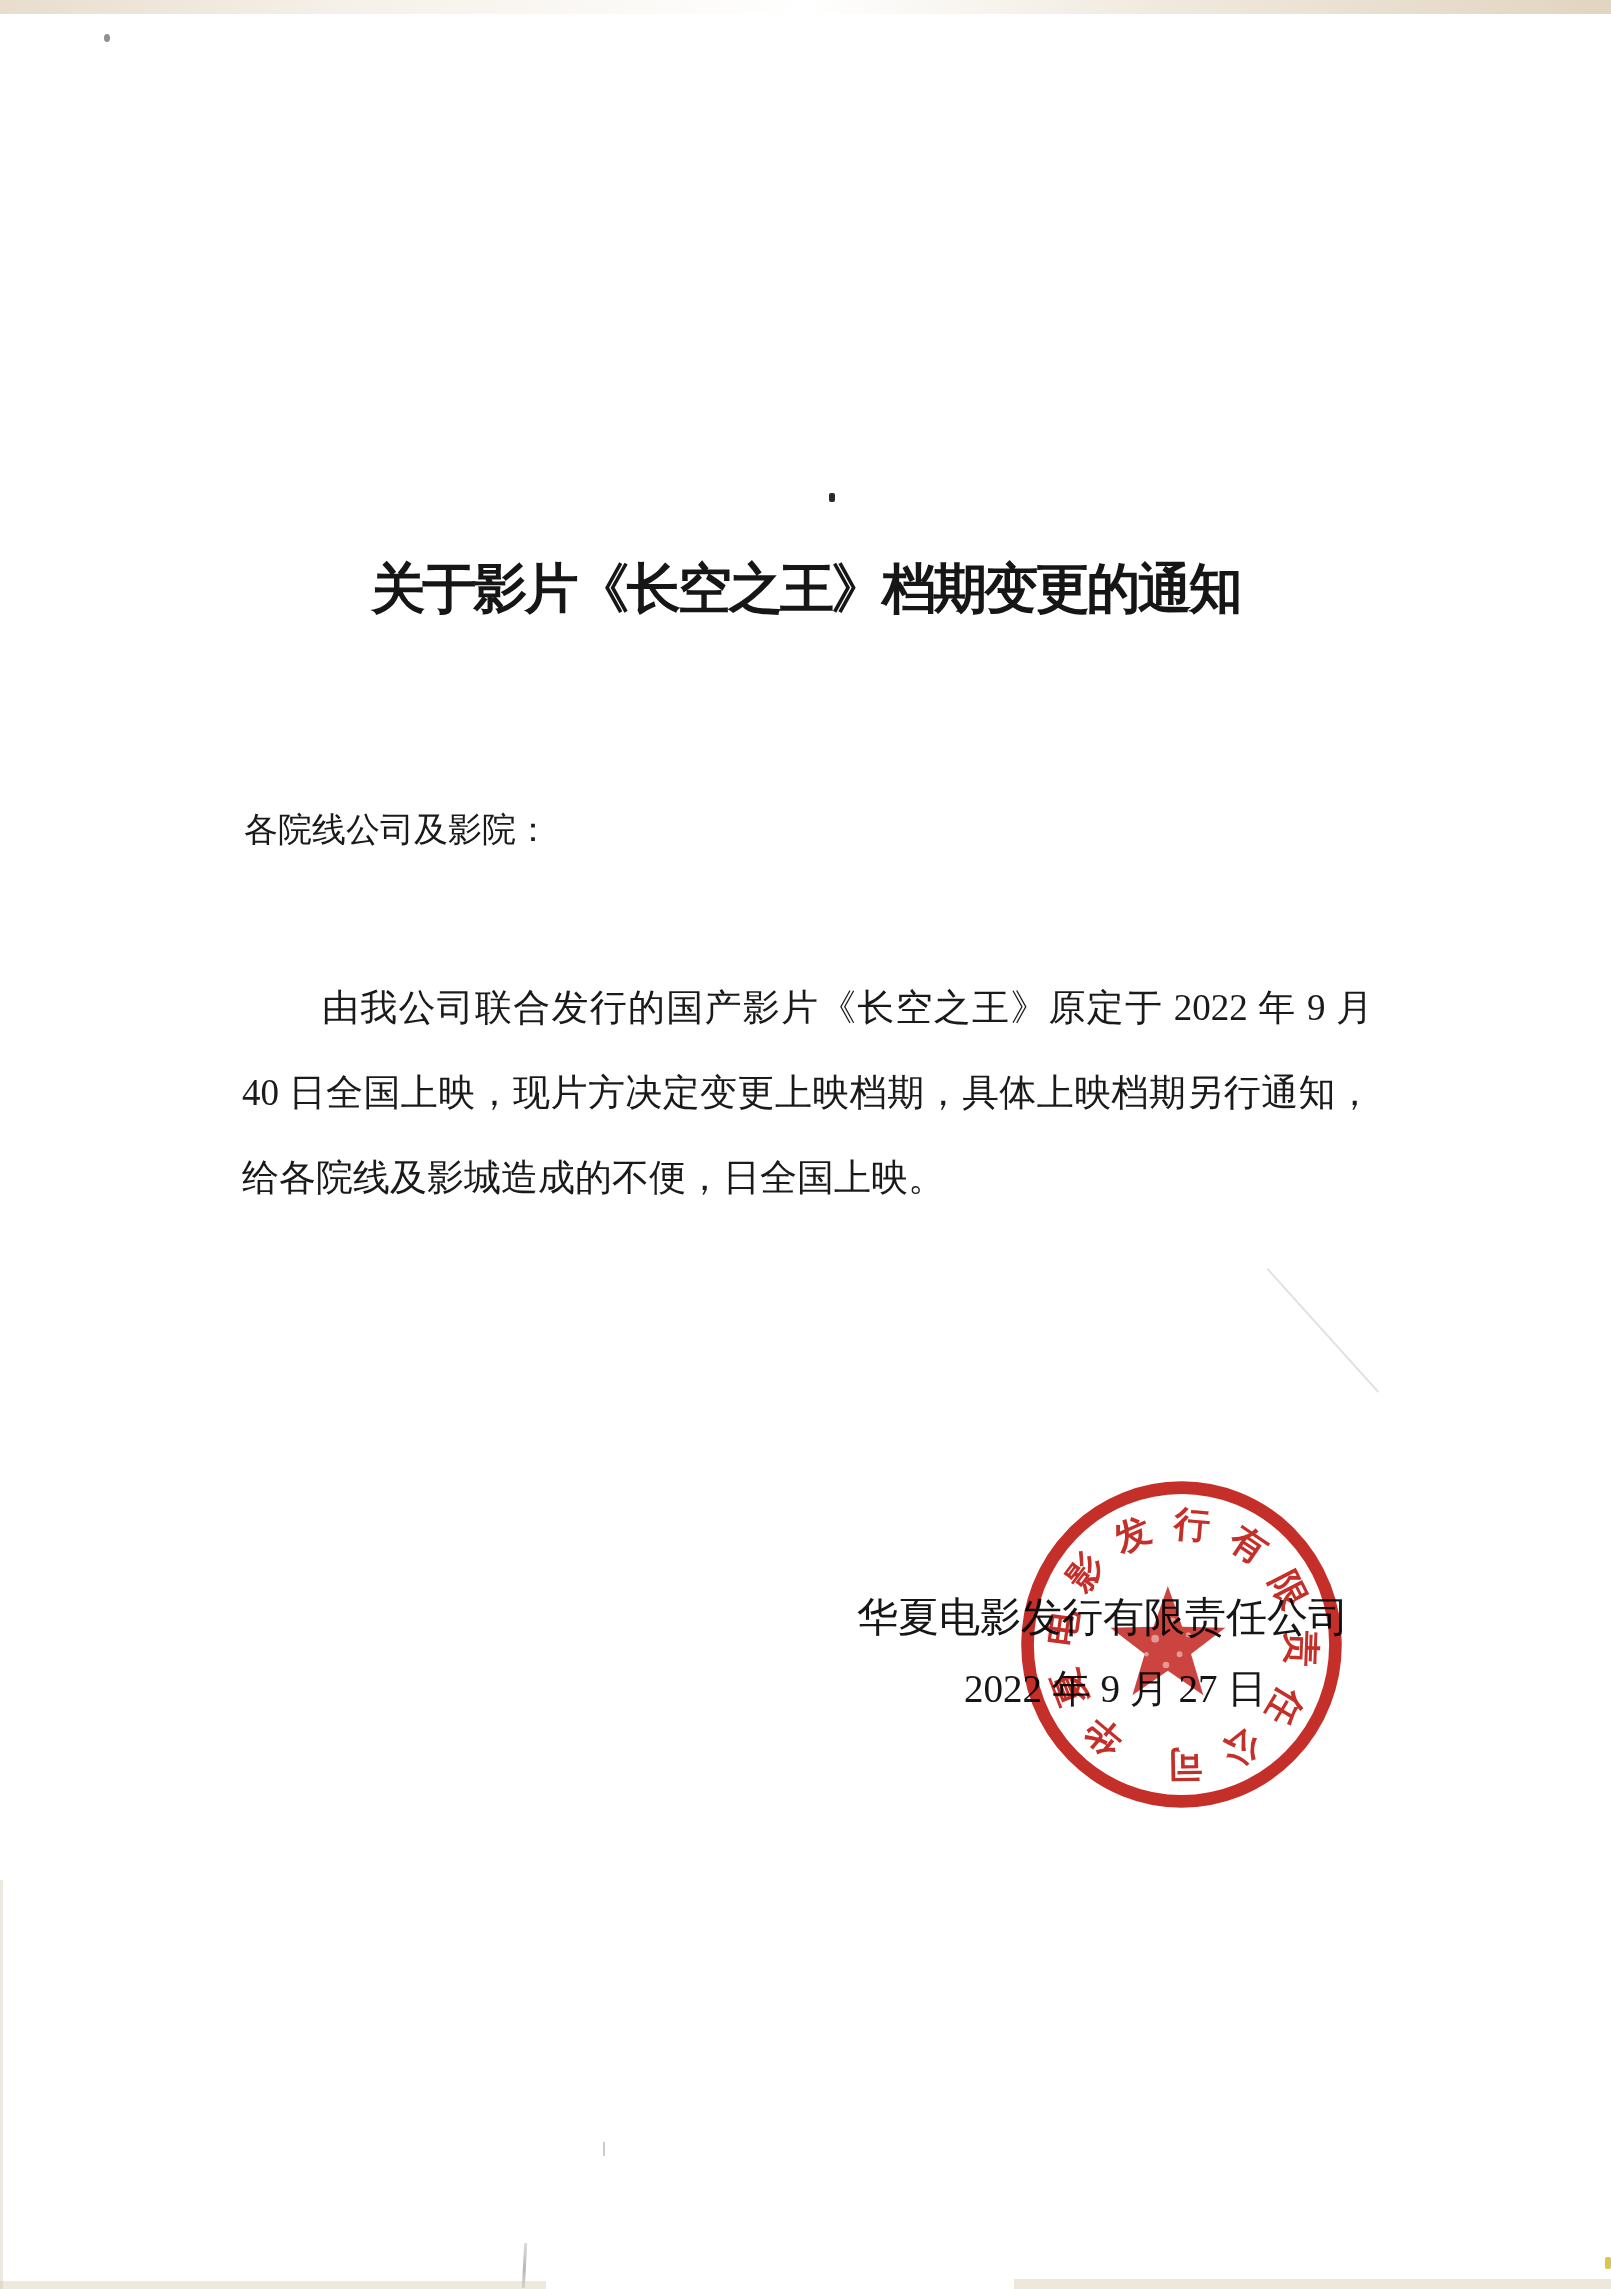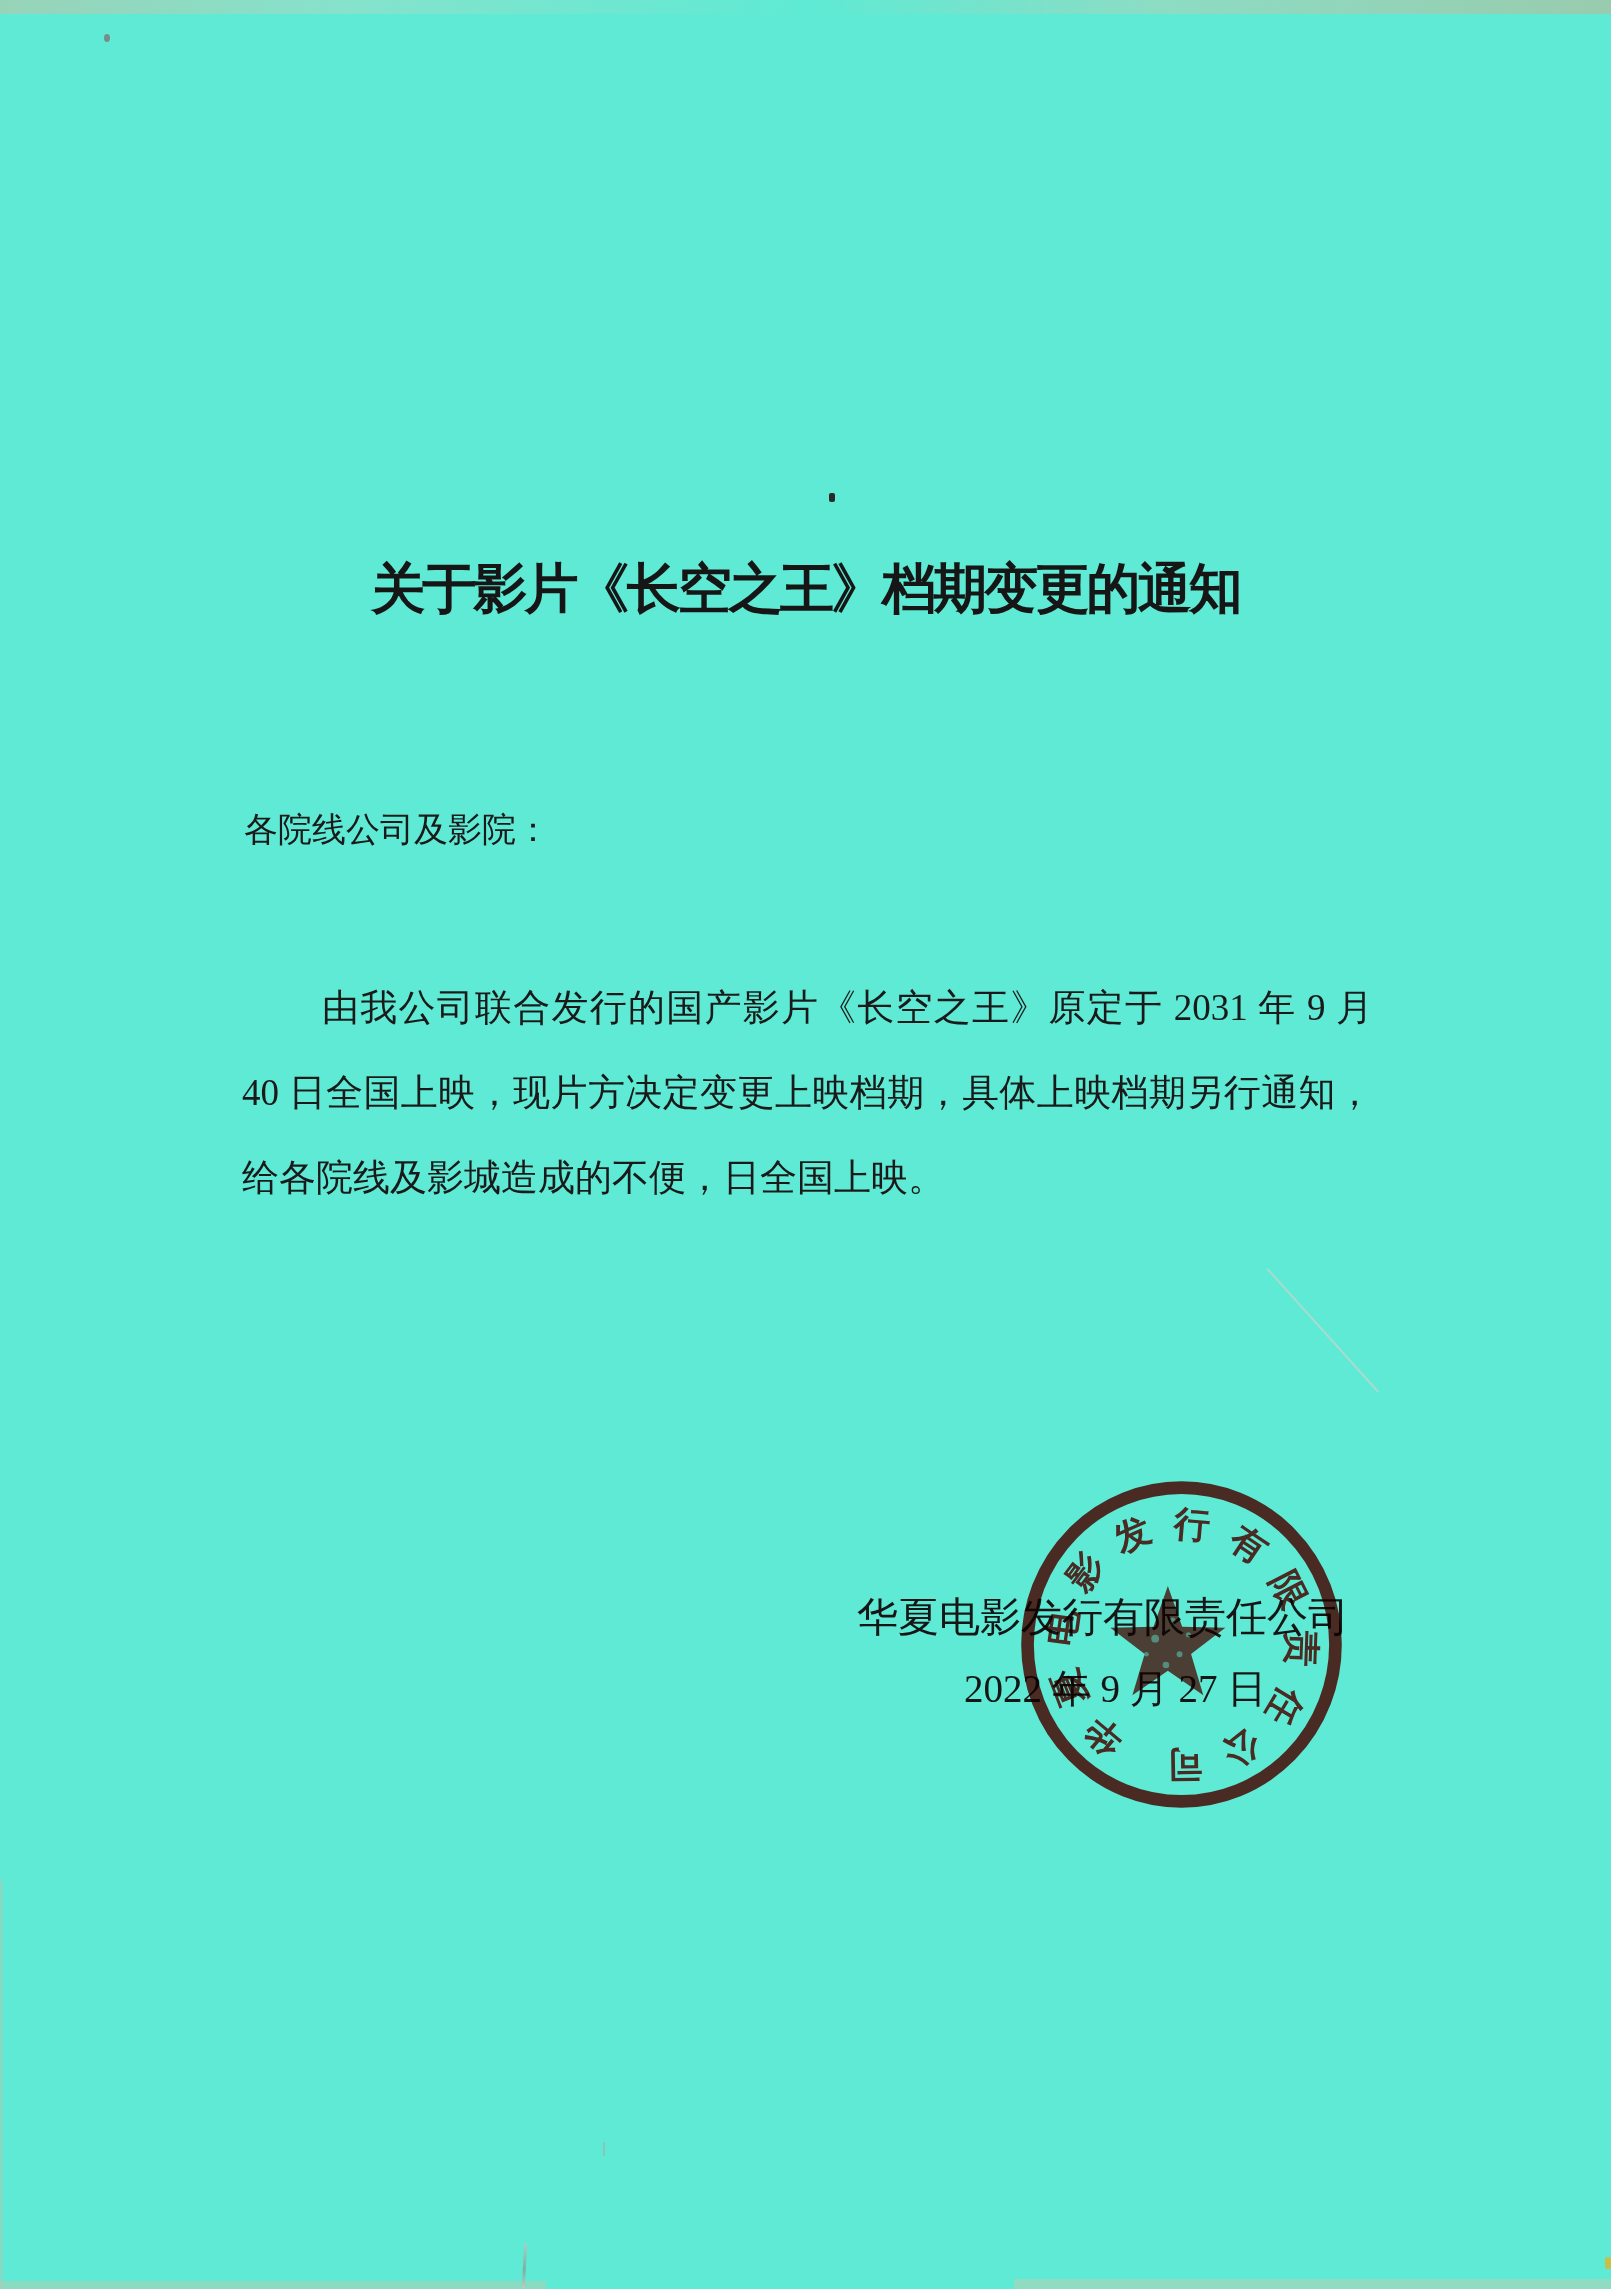--- a/index.html
+++ b/index.html
@@ -4,21 +4,21 @@
 <style>
   html,body{margin:0;padding:0;}
   body{
     width:1611px;height:2290px;
     background:#e9e9e9;
     font-family:"Liberation Serif","DejaVu Serif",serif;
   }
   .page{
     position:relative;
     width:1611px;height:2290px;
-    background:#5eead4;
+    background:#ffffff;
     overflow:hidden;
     color:#1c1c1c;
   }
   
   .edge-top{
     position:absolute;top:0;left:0;width:100%;height:13.7px;
     background:linear-gradient(90deg,
       rgba(209,188,156,.50) 0%,
       rgba(224,209,184,.30) 22%,
       rgba(255,255,255,0) 50%,
@@ -118,21 +118,21 @@
   <div class="edge-top"></div>
   <div class="edge-bottom-left"></div>
   <div class="edge-bottom-right"></div>
   <div class="edge-left"></div>
 
   <div class="doc-title">关于影片《长空之王》档期变更的通知</div>
 
   <div class="salutation">各院线公司及影院：</div>
 
   <div class="body-text">
-    <div class="body-line first">由我公司联合发行的国产影片《长空之王》原定于 2031 年 9 月</div>
+    <div class="body-line first">由我公司联合发行的国产影片《长空之王》原定于 2022 年 9 月</div>
     <div class="body-line">40 日全国上映，现片方决定变更上映档期，具体上映档期另行通知，</div>
     <div class="body-line last">给各院线及影城造成的不便，日全国上映。</div>
   </div>
 
   <div class="signature">华夏电影发行有限责任公司</div>
 
   <div class="date-line">2022 年 9 月 27 日</div>
 
   <div class="seal">
     <svg viewBox="0 0 354 352" xmlns="http://www.w3.org/2000/svg" style="color: rgb(194, 35, 30);">

